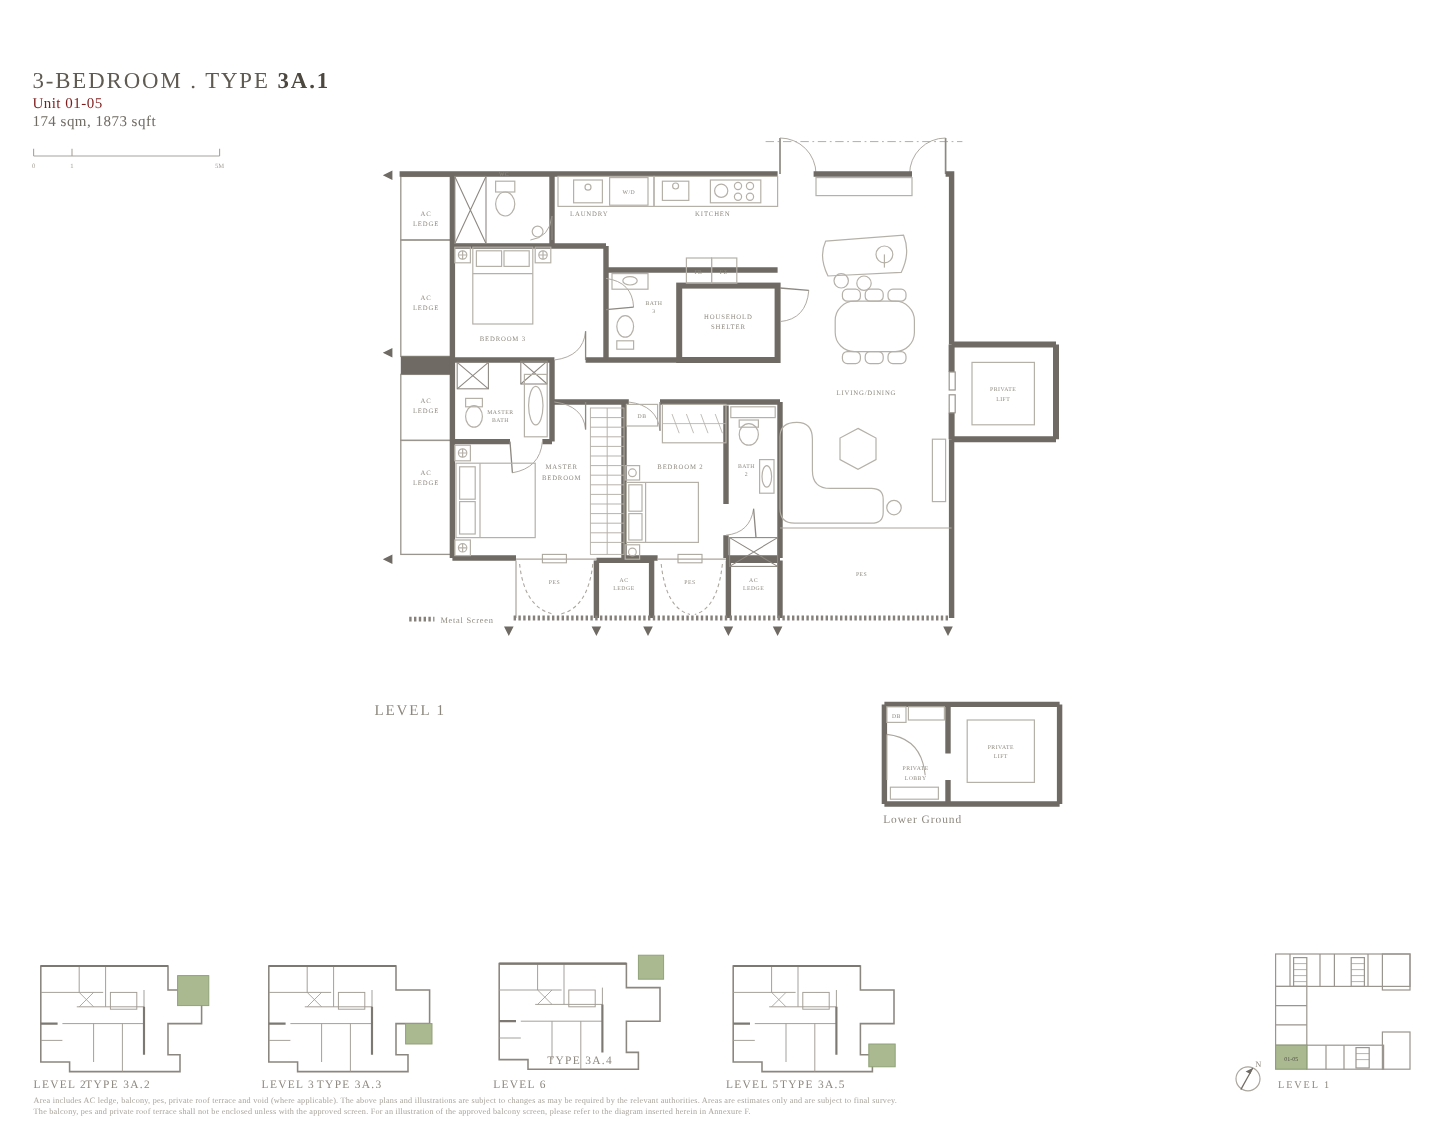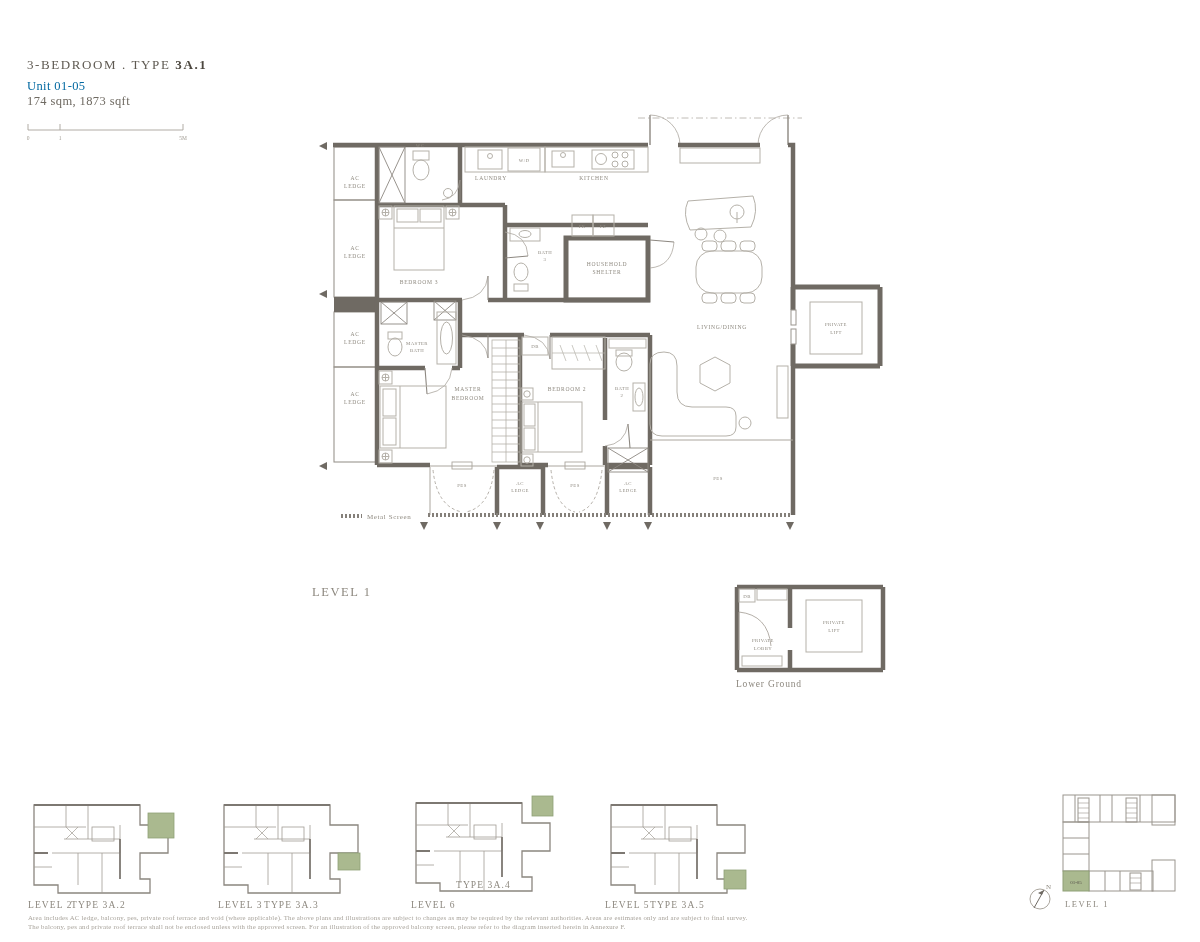--- a/index.html
+++ b/index.html
@@ -2,23 +2,23 @@
 <html><head>
 <meta charset="utf-8">
 <style>
   html,body{margin:0;padding:0;background:#ffffff;}
   .page{position:relative;width:1200px;height:942px;background:#fff;overflow:hidden;
         font-family:"Liberation Serif","DejaVu Serif",serif;}
   .abs{position:absolute;}
   .brand{left:27px;top:19px;font-size:21px;letter-spacing:6px;}
   .brand .b1{font-weight:700;color:#57524b;}
   .brand .b2{font-weight:400;color:#6f6a62;margin-left:10px;}
-  .typeline{left:27px;top:57px;font-size:13px;letter-spacing:1.6px;color:#5f5a52;}
+  .typeline{left:27px;top:57px;font-size:19px;letter-spacing:1.6px;color:#5f5a52;}
   .typeline .bold{font-weight:700;color:#4c473f;}
-  .unitline{left:27px;top:79px;font-size:12.5px;color:#0369a1;letter-spacing:.4px;}
+  .unitline{left:27px;top:79px;font-size:12.5px;color:#7f1d1d;letter-spacing:.4px;}
   .arealine{left:27px;top:94px;font-size:12.5px;color:#6f6a62;letter-spacing:.4px;}
   .caption{color:#8d887f;letter-spacing:1.6px;font-family:Liberation Serif, serif;}
   .lvl-main{left:312px;top:585px;font-size:12.5px;}
   .lowerground{left:736px;top:679px;font-size:9.5px;letter-spacing:.8px;text-align:right;}
   .thumbcap{font-size:9.5px;letter-spacing:1.1px;}
   .disclaimer{left:28px;top:913px;width:1145px;font-size:6.8px;line-height:9px;
               color:#a8a39b;letter-spacing:.2px;}
   svg{position:absolute;overflow:visible;}
   svg text{font-family:"Liberation Serif","DejaVu Serif",serif;fill:#8f8a80;}
   .roomlbl{font-size:5.6px;letter-spacing:.7px;text-anchor:middle;}

